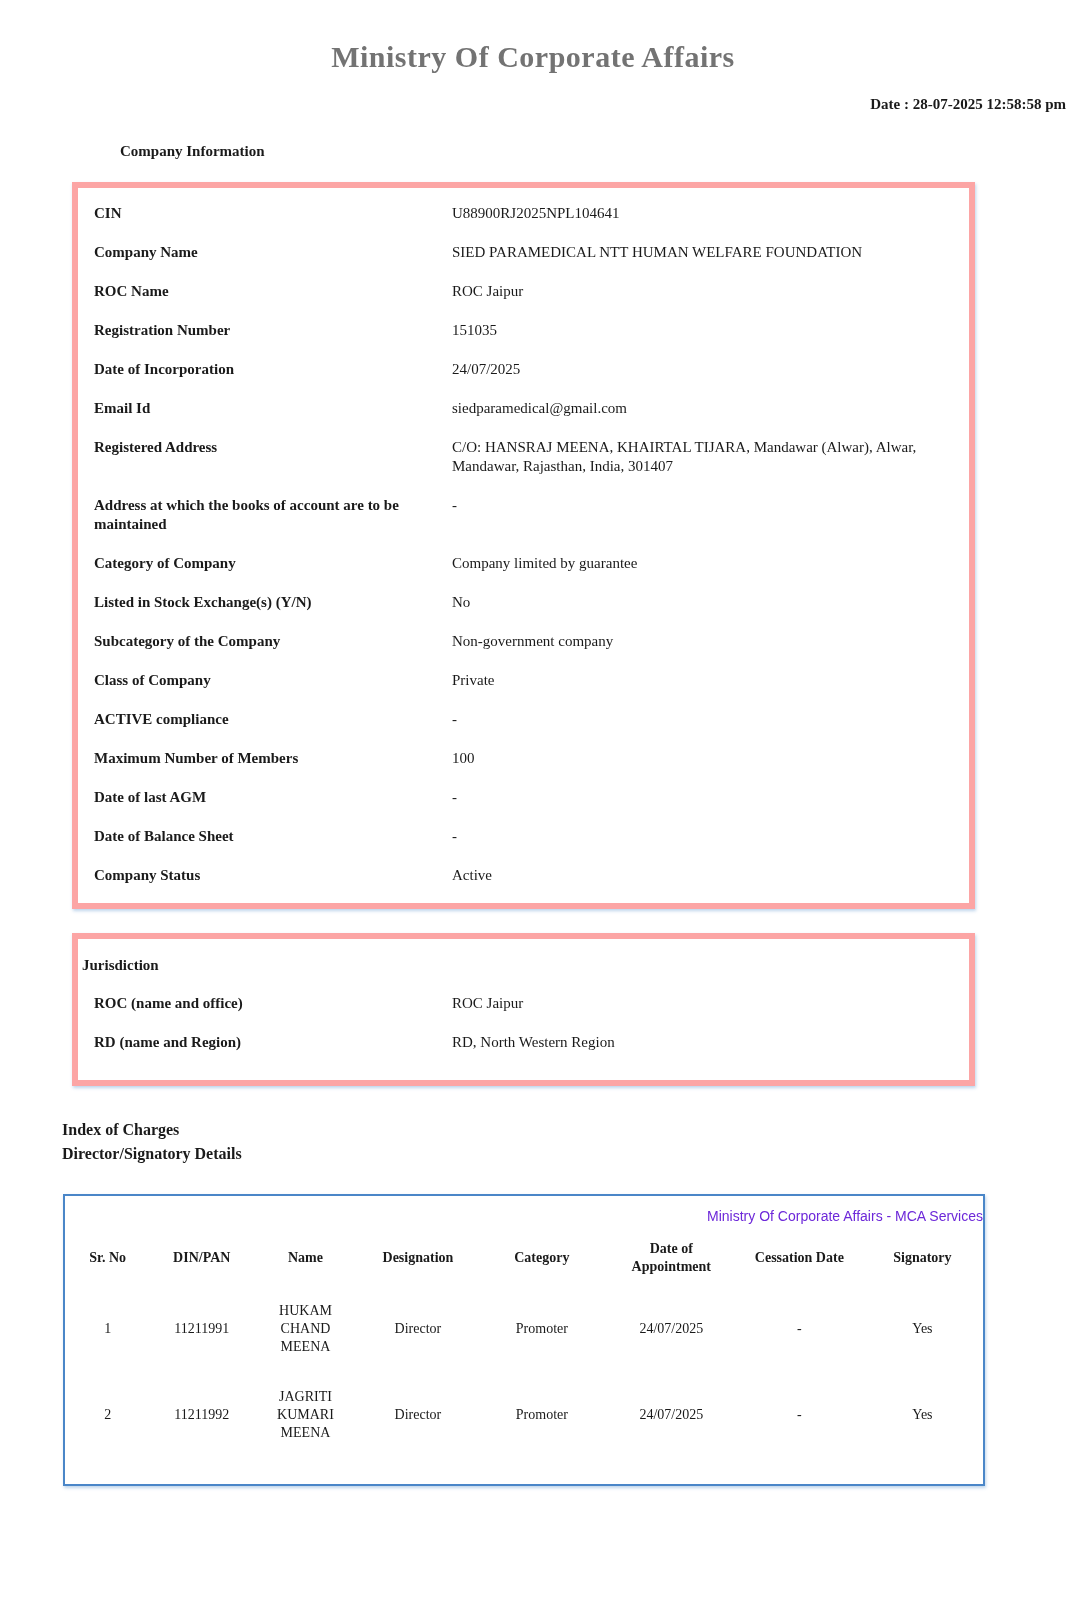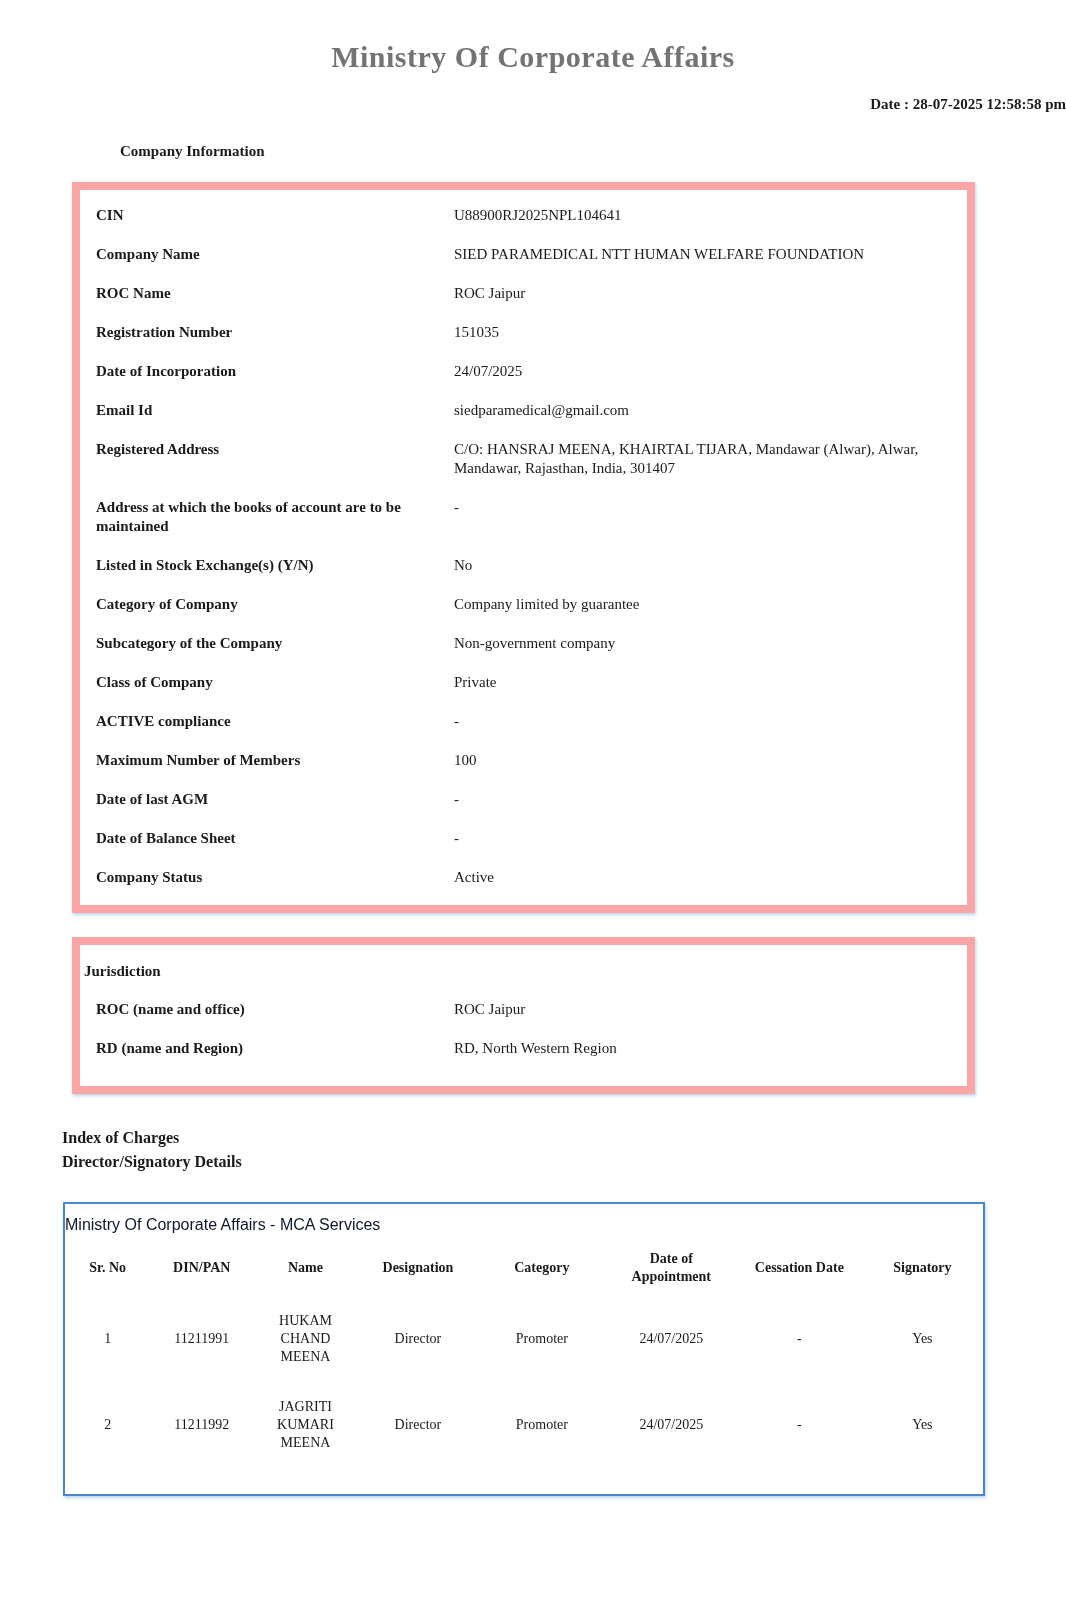--- a/index.html
+++ b/index.html
@@ -30,21 +30,21 @@
   .section-label {
     margin-top: 30px;
     margin-left: 120px;
     font-size: 15px;
     font-weight: bold;
   }
 
   .info-box {
     margin-left: 72px;
     width: 903px;
-    border: 8px solid #fca5a5;
+    border: 6px solid #fca5a5;
     box-shadow: 1px 2px 3px rgba(110,160,210,0.45);
     padding: 6px 0 8px 0;
     margin-top: 22px;
     background: #fff;
   }
   .info-row {
     display: flex;
     padding: 10px 16px;
     font-size: 15px;
     line-height: 19px;
@@ -78,24 +78,24 @@
   .table-box {
     margin-left: 63px;
     width: 922px;
     border: 2px solid #4a86c8;
     box-shadow: 1px 2px 3px rgba(110,160,210,0.45);
     margin-top: 28px;
     padding: 8px 0 26px 0;
     background: #fff;
   }
   .table-caption {
-    text-align: left;
+    text-align: right;
     font-family: "Liberation Sans", "DejaVu Sans", sans-serif;
-    font-size: 16px;
-    color: #0f172a;
+    font-size: 14px;
+    color: #6d28d9;
     padding: 4px 0 6px 0;
   }
   table.dir-table {
     width: 100%;
     border-collapse: collapse;
     table-layout: fixed;
     font-size: 14px;
   }
   table.dir-table th, table.dir-table td {
     text-align: center;
@@ -153,26 +153,26 @@
     </div>
     <div class="info-row">
       <div class="label">Registered Address</div>
       <div class="value">C/O: HANSRAJ MEENA, KHAIRTAL TIJARA, Mandawar (Alwar), Alwar, Mandawar, Rajasthan, India, 301407</div>
     </div>
     <div class="info-row">
       <div class="label">Address at which the books of account are to be maintained</div>
       <div class="value">-</div>
     </div>
     <div class="info-row">
+      <div class="label">Category of Company</div>
+      <div class="value">Company limited by guarantee</div>
+    </div>
+    <div class="info-row">
       <div class="label">Listed in Stock Exchange(s) (Y/N)</div>
       <div class="value">No</div>
-    </div>
-    <div class="info-row">
-      <div class="label">Category of Company</div>
-      <div class="value">Company limited by guarantee</div>
     </div>
     <div class="info-row">
       <div class="label">Subcategory of the Company</div>
       <div class="value">Non-government company</div>
     </div>
     <div class="info-row">
       <div class="label">Class of Company</div>
       <div class="value">Private</div>
     </div>
     <div class="info-row">

